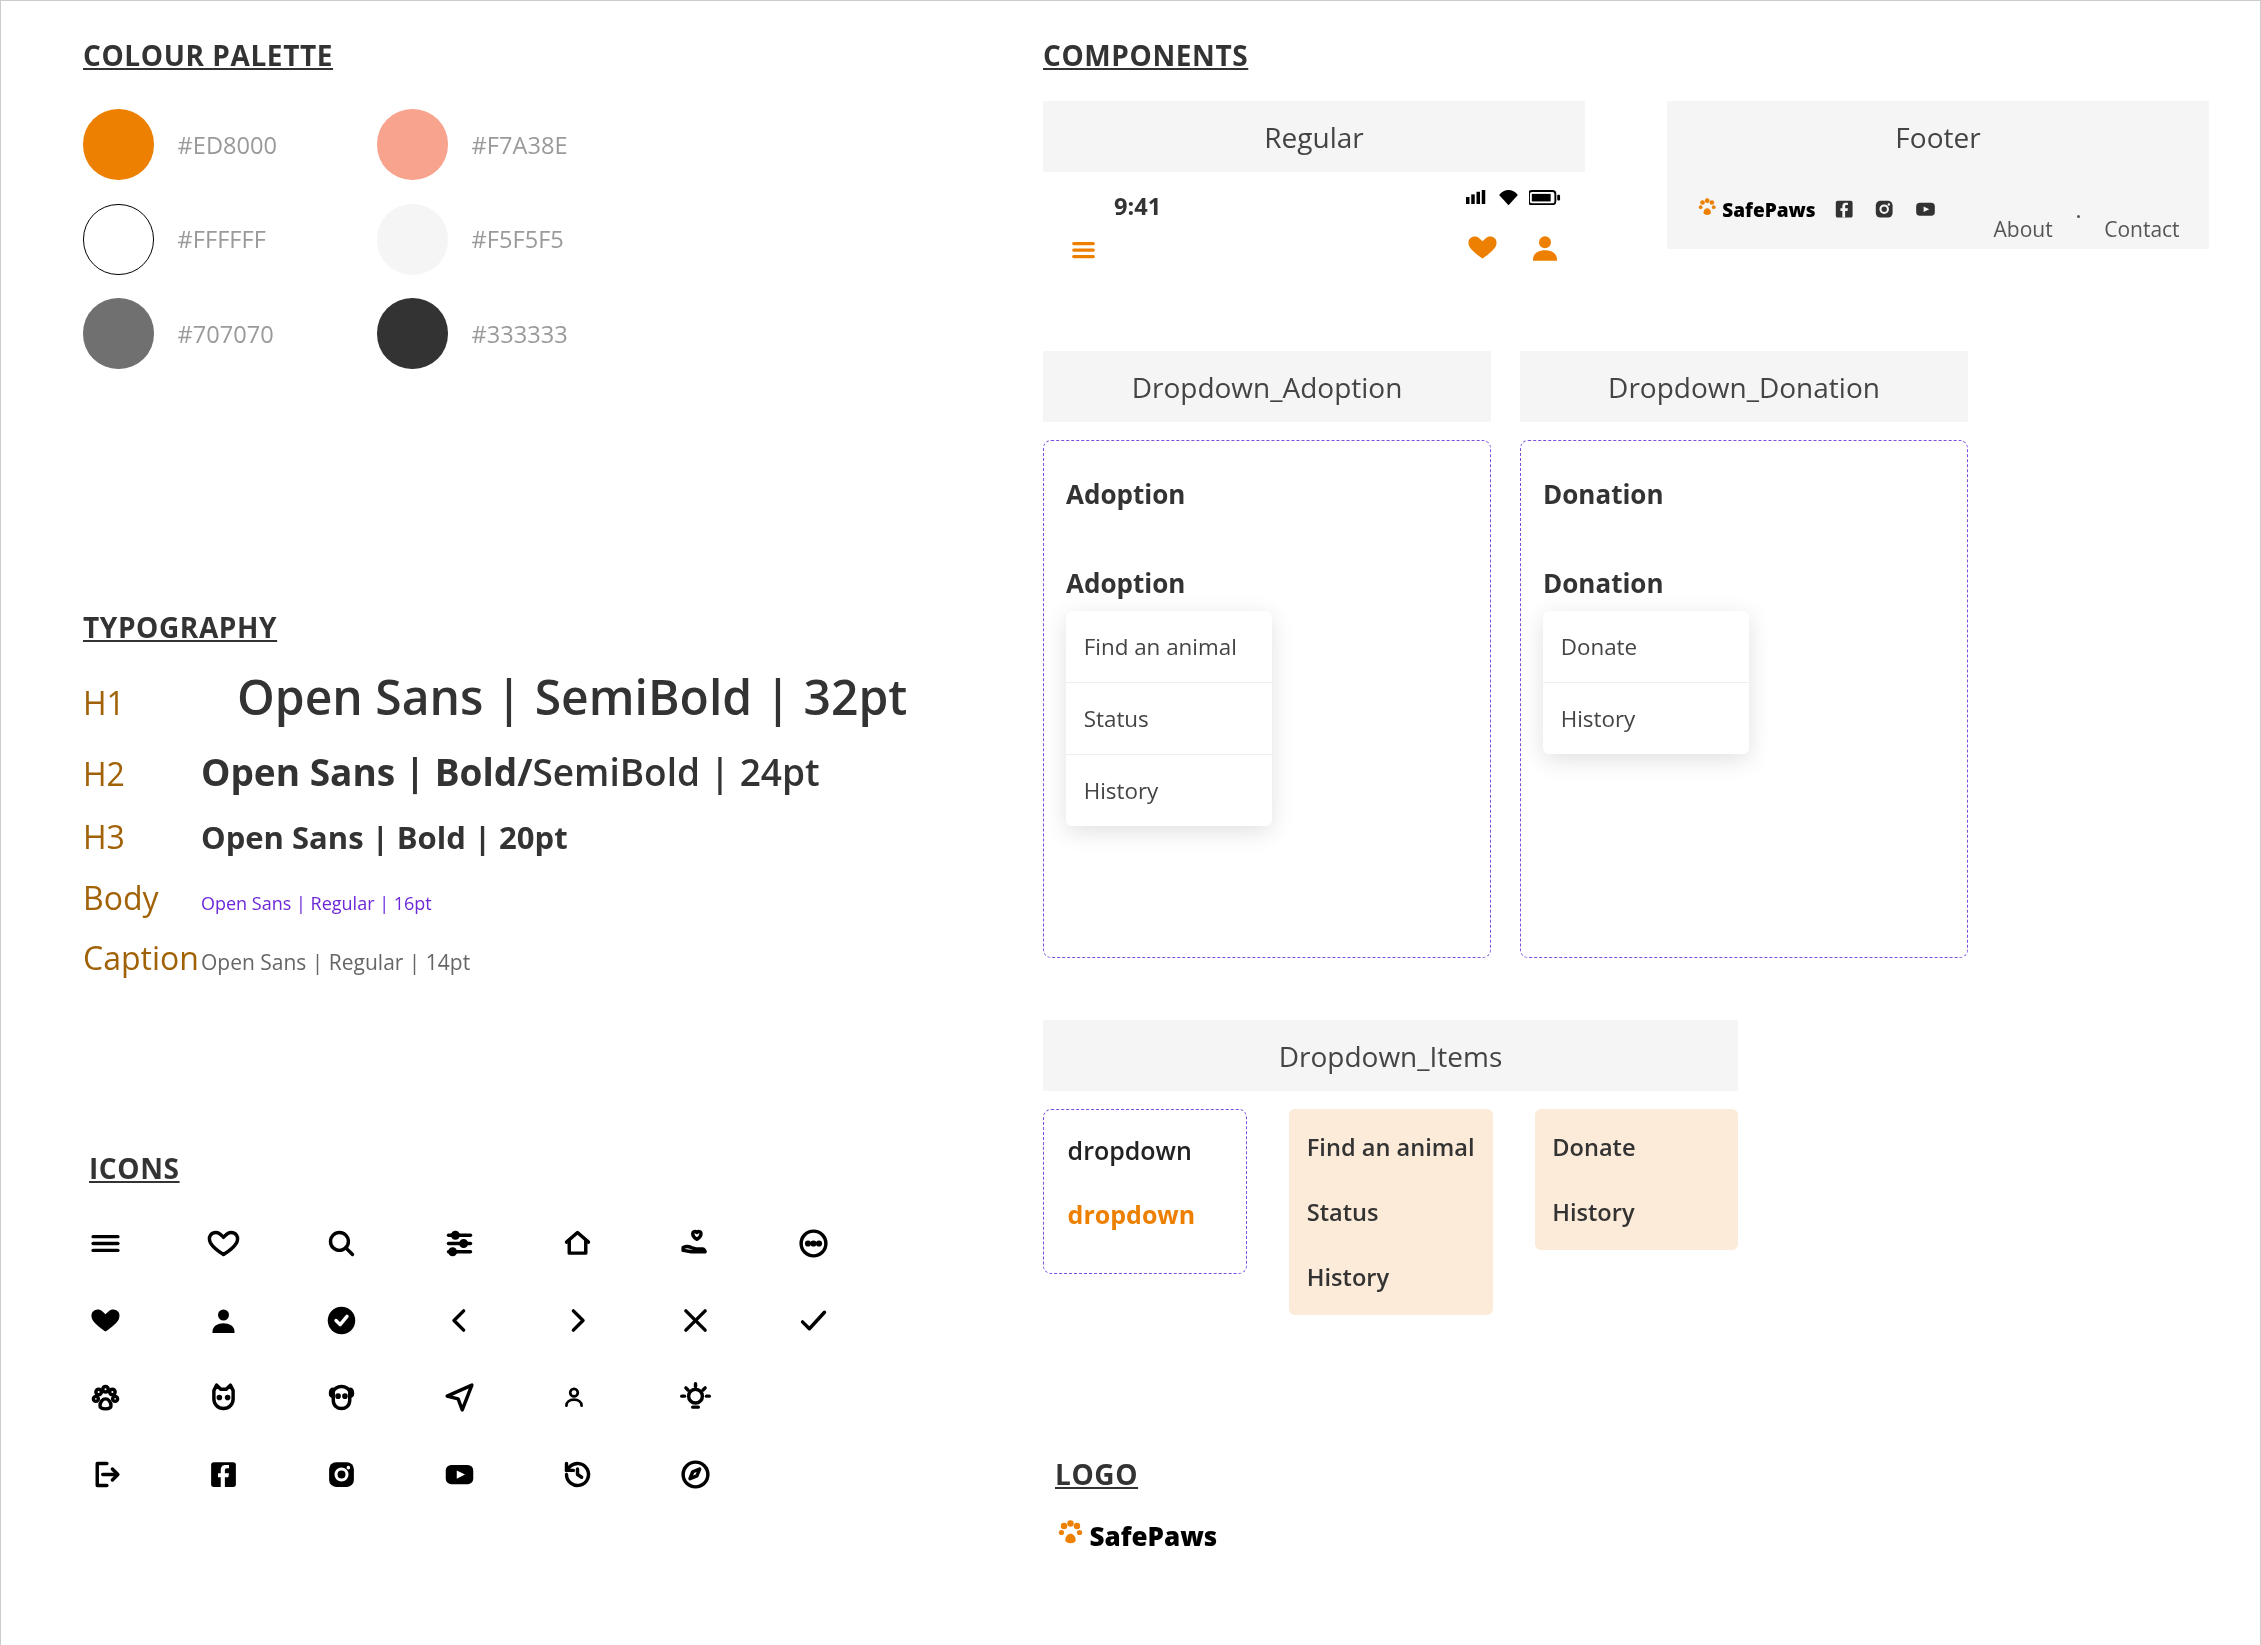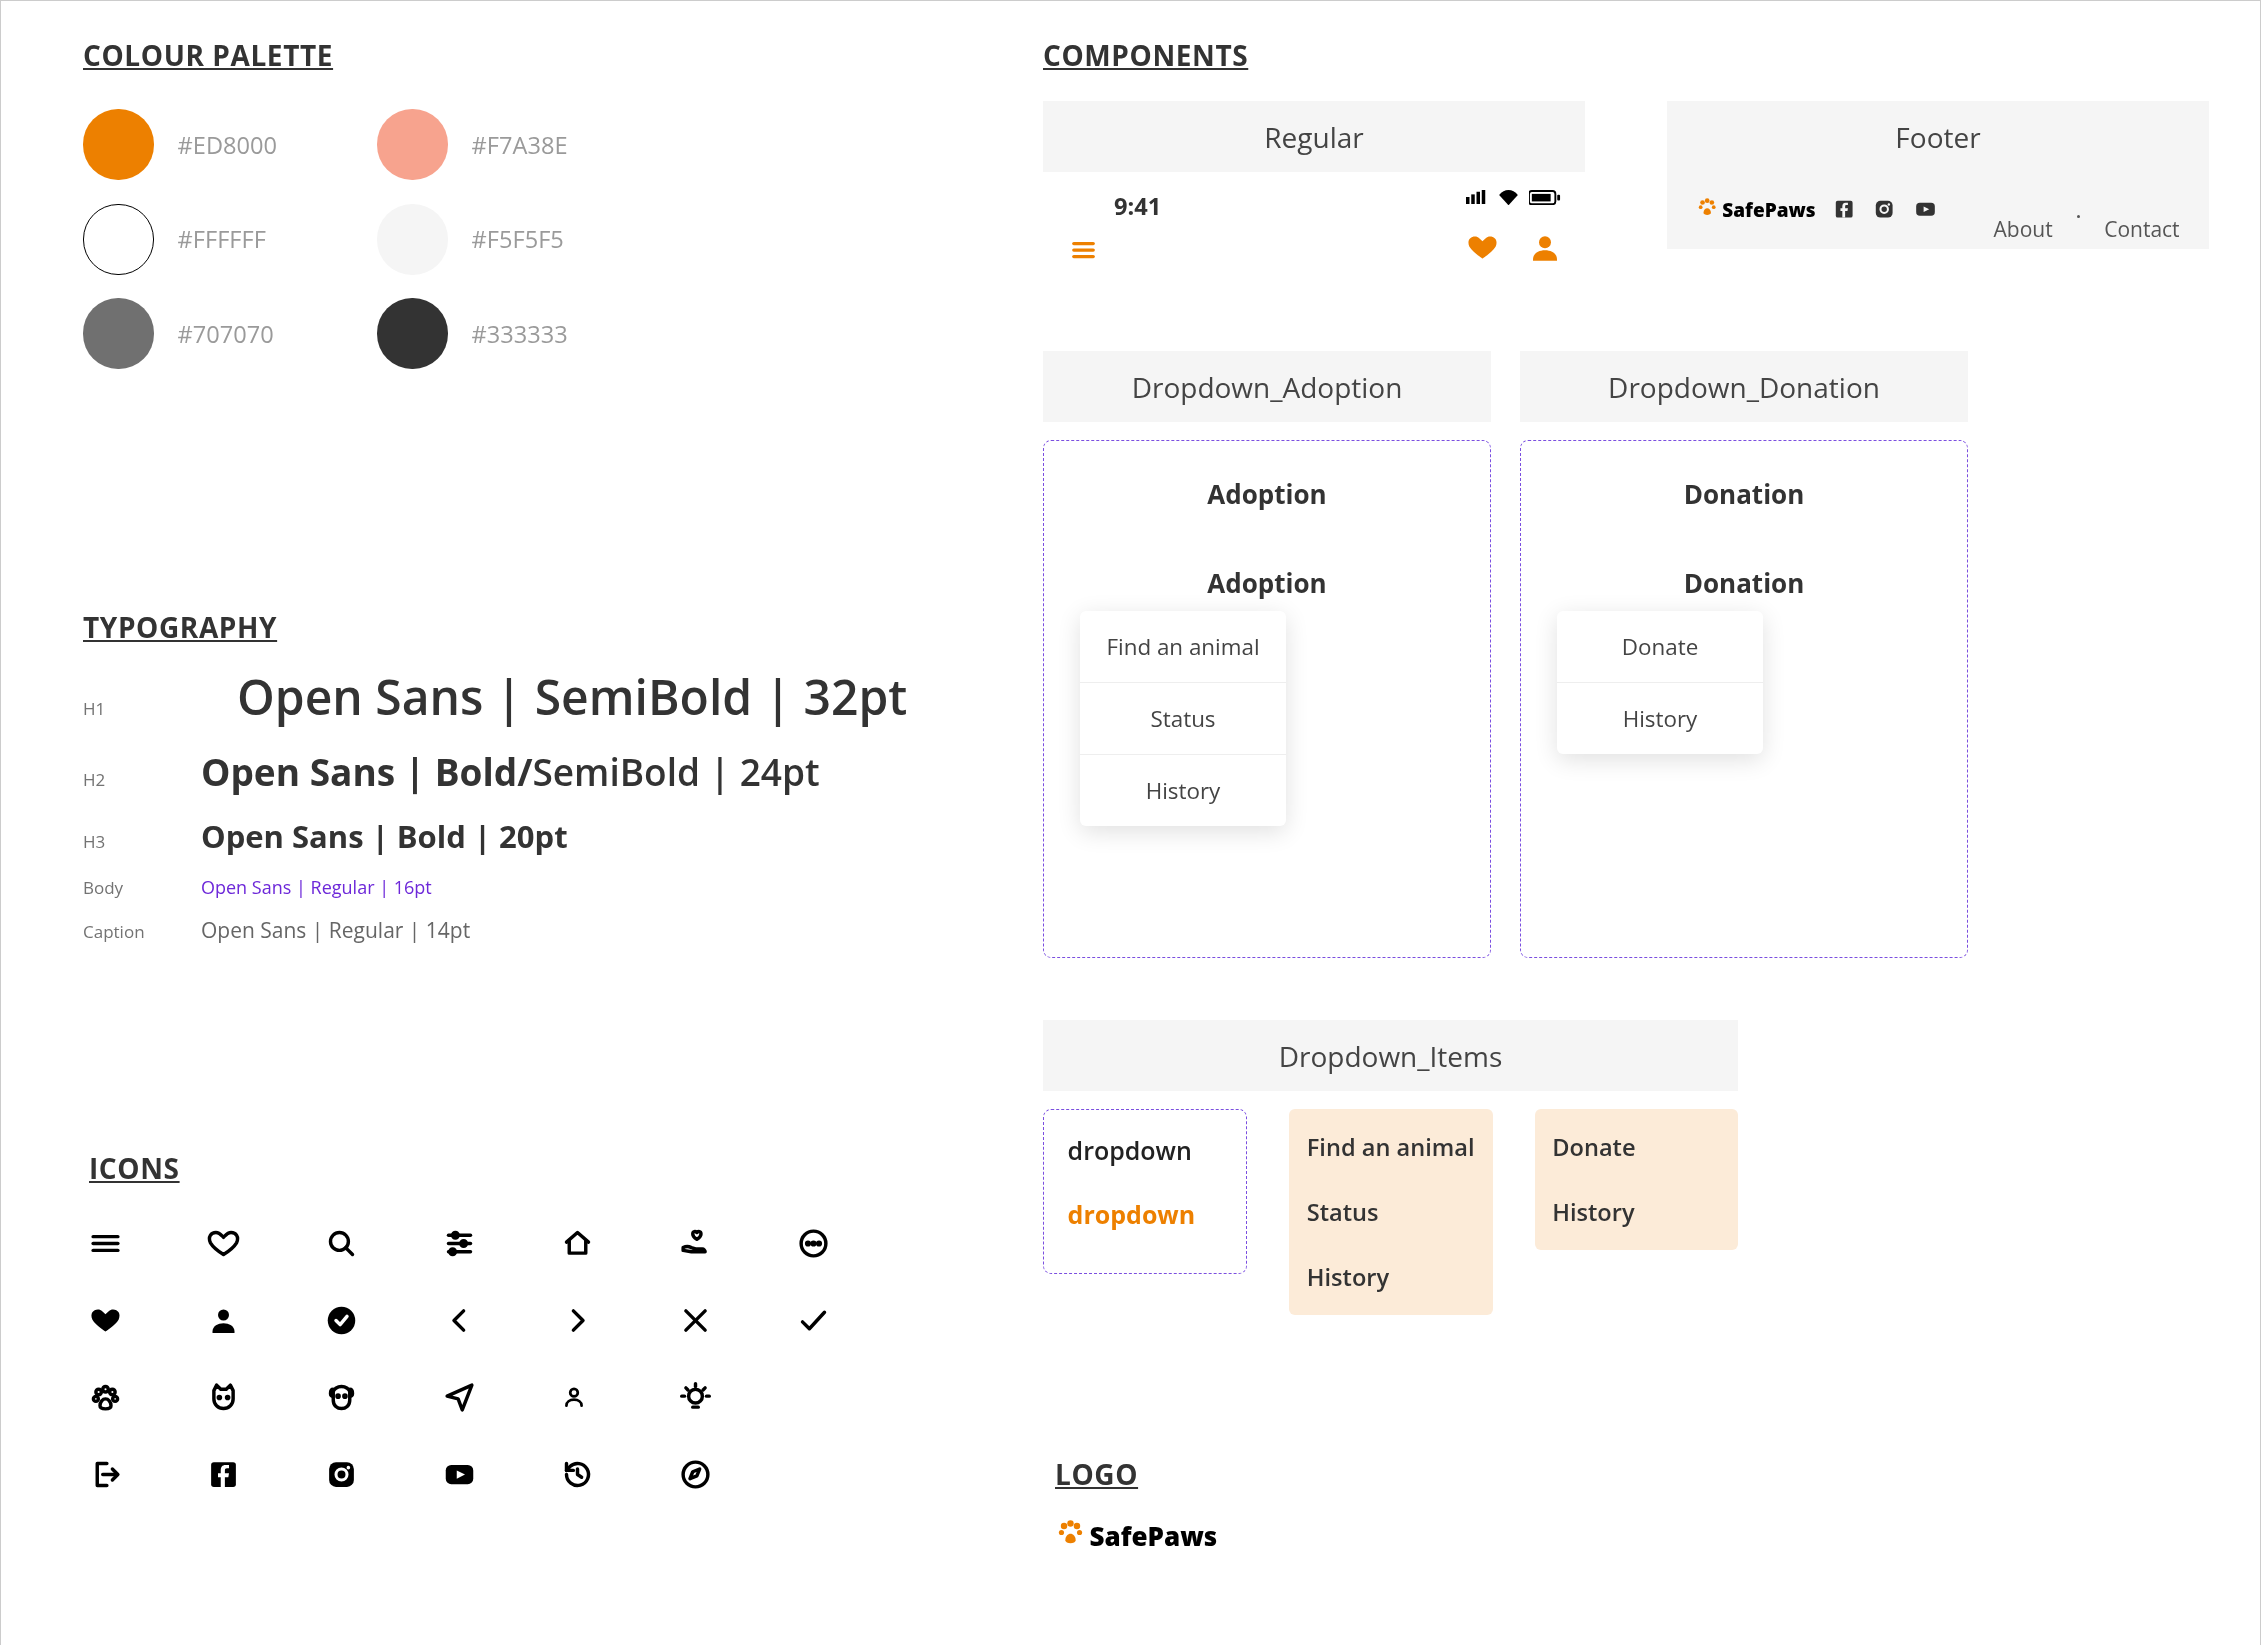--- a/index.html
+++ b/index.html
@@ -16,21 +16,21 @@
   .sect-title{font-size:28px;font-weight:700;color:var(--dark);text-decoration:underline;letter-spacing:0.6px;}
   
   .palette{position:absolute;left:82px;top:35px;}
   .swatch-row{display:flex;align-items:center;margin-bottom:23.6px;}
   .swatch-pair{display:flex;align-items:center;width:294px;}
   .swatch{width:71px;height:71px;border-radius:35px;margin-right:23.6px;flex:none;}
   .swatch.stroke{border:1.8px solid #000;box-sizing:border-box;}
   .swatch-label{font-size:23.6px;color:#9a9a9a;}
   .typo{position:absolute;left:82px;top:607px;}
   .typo-row{display:flex;align-items:baseline;margin-top:17.7px;}
-  .typo-row .tag{width:118px;font-size:17px;color:#737373;}
+  .typo-row .tag{width:118px;font-size:32px;color:#a16207;}
   .typo-row .h1{font-size:48px;font-weight:600;margin-left:36px;}
   .typo-row .h2{font-size:37px;}
   .typo-row .h3{font-size:31px;font-weight:700;}
   .typo-row .body{font-size:18px;color:#6d28d9;}
   .typo-row .cap{font-size:21px;color:#666;}
   .icons-sect{position:absolute;left:88px;top:1148px;}
   .icon-grid{margin-top:17.7px;}
   .icon-row{display:flex;align-items:center;height:77px;}
   .icon-cell{width:118px;display:flex;justify-content:flex-start;}
   .icon-cell svg{width:33px;height:33px;}
@@ -50,21 +50,21 @@
   .footer-body{height:77px;background:var(--ltgrey);display:flex;align-items:center;justify-content:space-between;padding:0 29.4px;box-sizing:border-box;}
   .footer-logo{display:flex;align-items:center;gap:17.7px;}
   .foot-links{display:flex;gap:24px;font-size:21px;color:#555;margin-top:36px;}
   .dot{width:3.5px;height:3.5px;border-radius:1.8px;background:#555;}
   .safepaws{display:flex;align-items:center;font-size:19px;font-weight:800;color:#000;}
   .safepaws .paw{color:var(--orange);margin-right:3.5px;display:inline-block;}
   .dd-adopt{position:absolute;left:1042px;top:350px;width:448px;}
   .dd-donate{position:absolute;left:1519px;top:350px;width:448px;}
   .dd-label{height:71px;}
   .dashed{border:1.8px dashed var(--purple);border-radius:8.2px;box-sizing:border-box;}
-  .dd-body{height:518px;padding:35px 36px;box-sizing:border-box;text-align:center;}
+  .dd-body{height:518px;padding:35px 22px;box-sizing:border-box;}
   .dd-body .label1{font-size:26px;font-weight:700;margin-bottom:53px;}
   .dd-body .label2{font-size:26px;font-weight:700;margin-bottom:0;}
   .card{width:206px;background:#fff;border-radius:5.9px;box-shadow:0 5.9px 23.6px rgba(0,0,0,0.12);margin-top:10.6px;}
   .card .item{padding:20px 17.7px;font-size:22.4px;color:#444;border-bottom:0.6px solid #eee;}
   .card .item:last-child{border:none;}
   .dd-items{position:absolute;left:1042px;top:1019px;width:695px;}
   .dd-items-body{display:flex;gap:42px;margin-top:0;}
   .mini{width:206px;height:165px;box-sizing:border-box;padding:23.6px;display:flex;flex-direction:column;justify-content:flex-start;gap:29.4px;font-size:25px;}
   .mini .l1{color:#222;font-weight:600;}
   .mini .l2{color:var(--orange);font-weight:700;}

